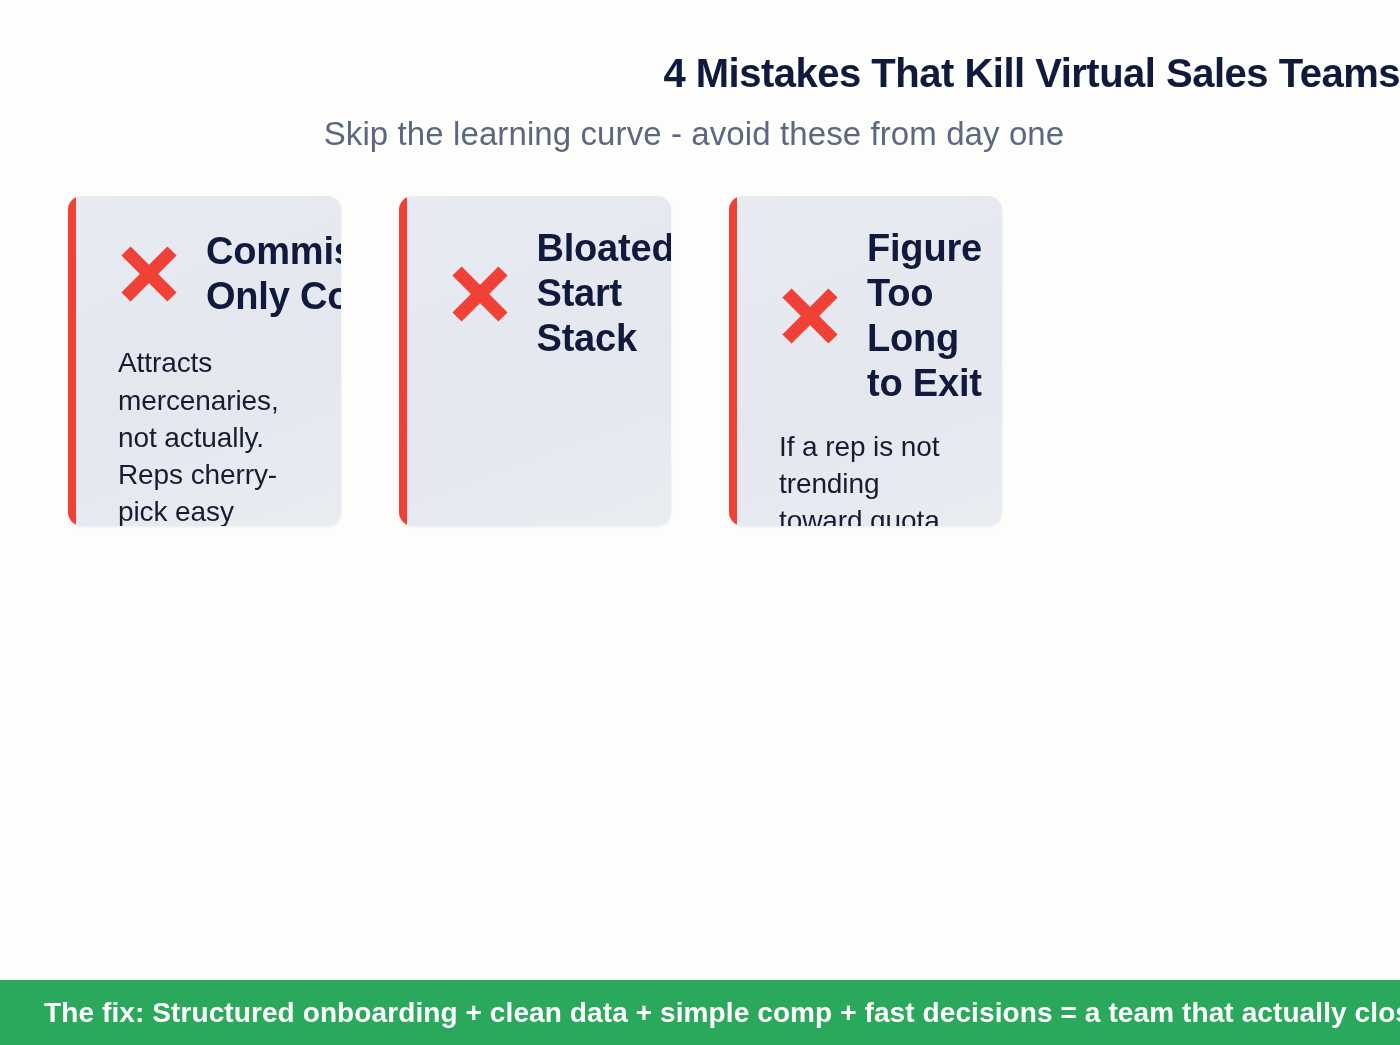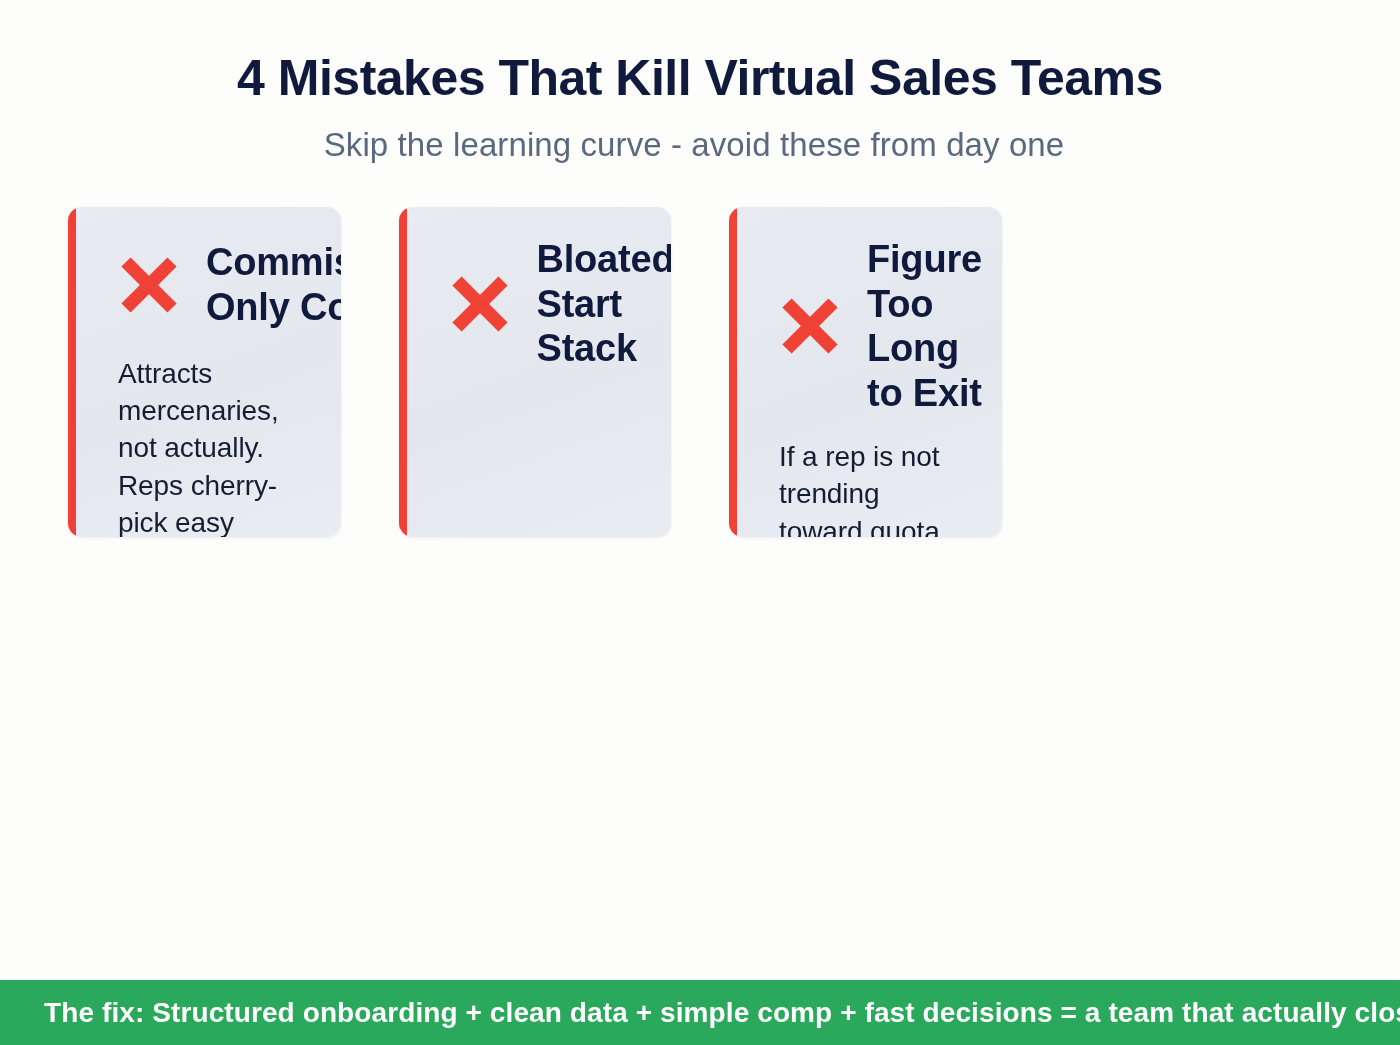--- a/index.html
+++ b/index.html
@@ -26,25 +26,26 @@
 
   
   .header {
     padding-top: 52px;
     text-align: center;
     flex: 0 0 auto;
   }
   .title {
     margin: 0;
     font-family: "Liberation Sans Narrow", "Liberation Sans", sans-serif;
-    font-size: 50px;
+    font-size: 40px;
     font-weight: bold;
     letter-spacing: -0.5px;
     color: #101a3c;
     line-height: 1.05;
+    text-align: right;
   }
   .subtitle {
     margin: 22px 12px 0 0;
     font-size: 33px;
     font-weight: normal;
     color: #5a6880;
     line-height: 1.1;
     letter-spacing: 0.1px;
   }
 

